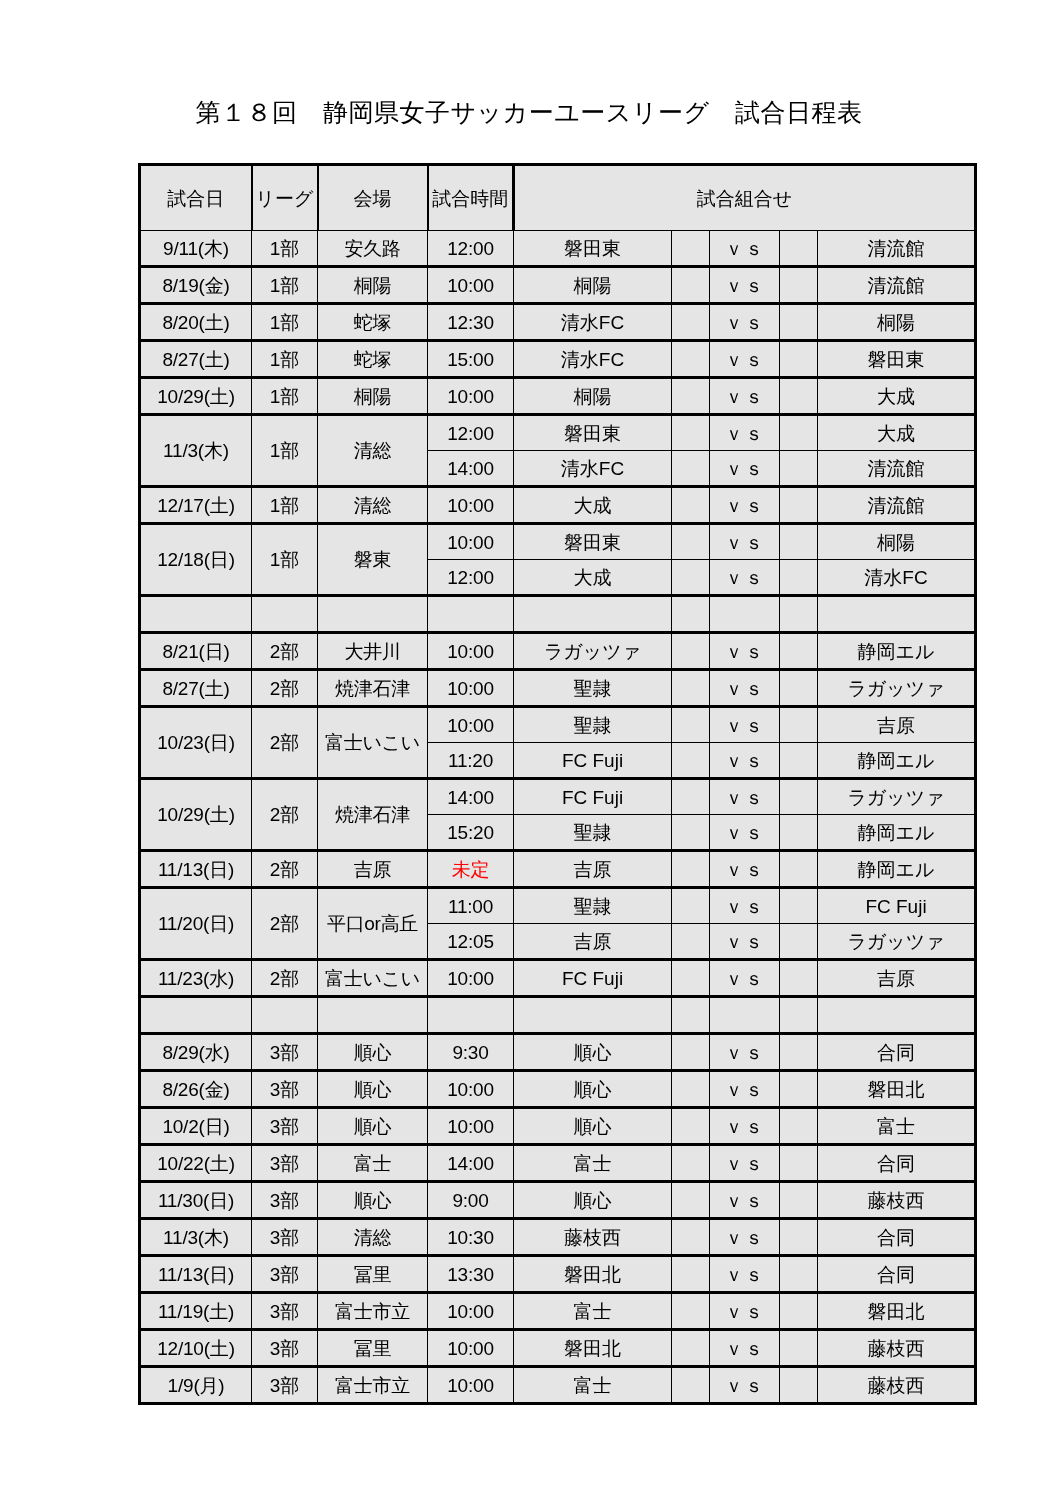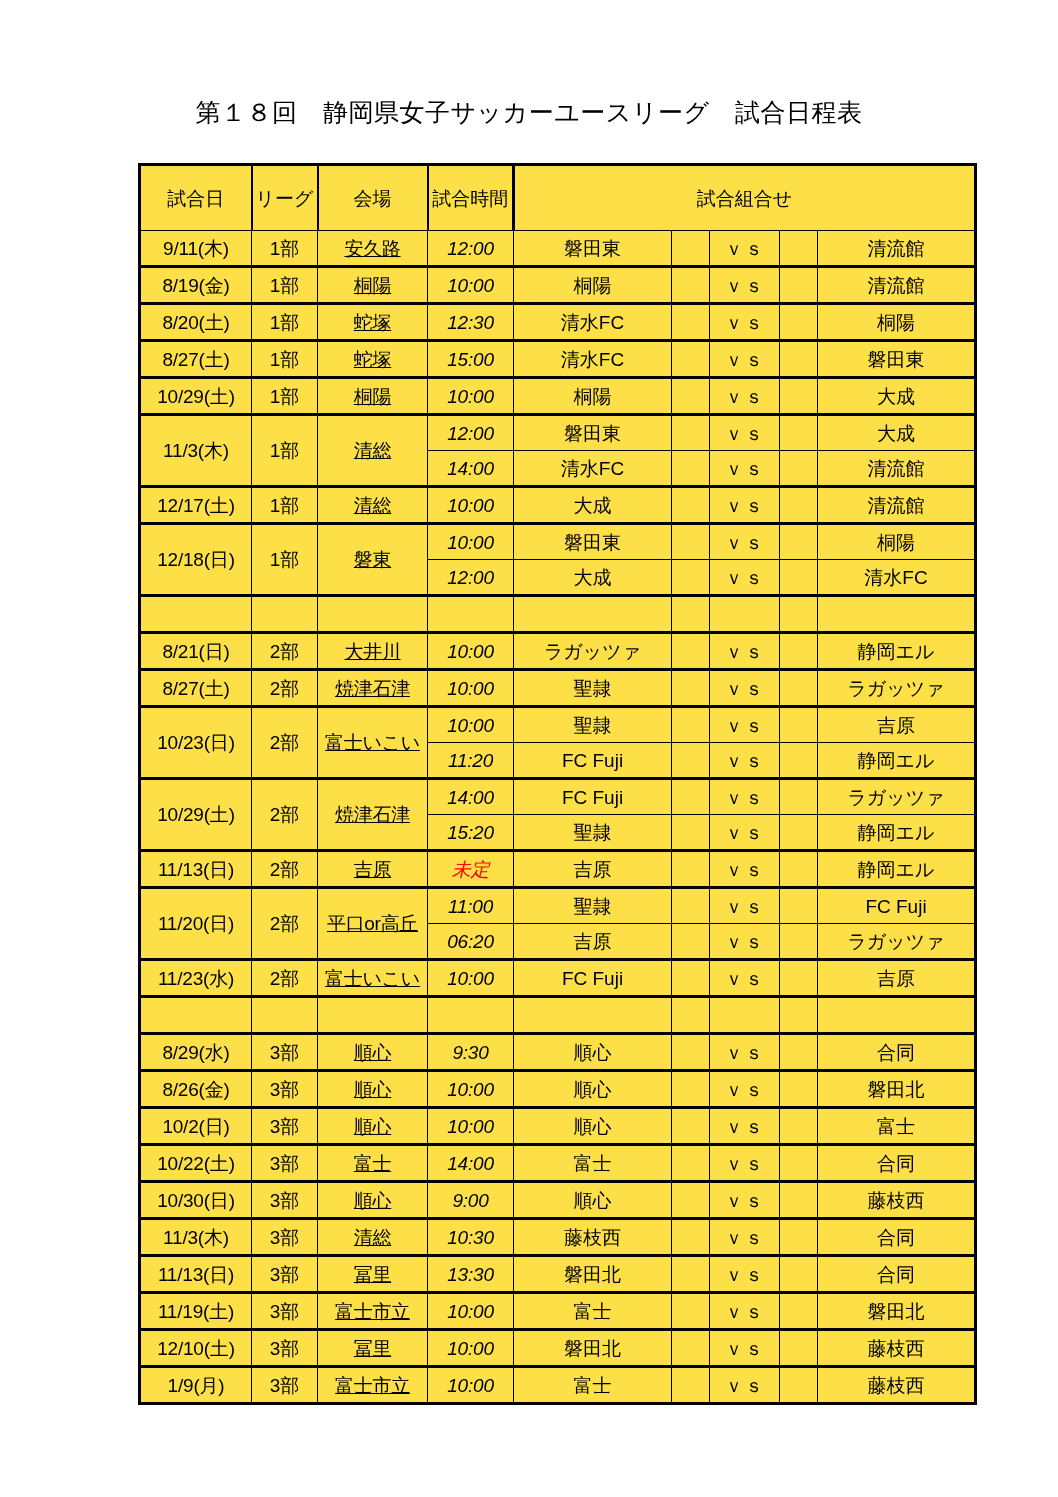--- a/index.html
+++ b/index.html
@@ -38,21 +38,21 @@
     font-weight: 400;
   }
 
   table.schedule {
     position: absolute;
     left: 138px;
     top: 163px;
     border-collapse: collapse;
     table-layout: fixed;
     width: 782px;
-    background: #fde047;
+    background: #e5e5e5;
   }
 
   table.schedule td,
   table.schedule th {
     border: 1px solid #000000;
     padding: 0;
     margin: 0;
     text-align: center;
     vertical-align: middle;
     font-weight: 400;
@@ -105,22 +105,22 @@
 
   
   tbody tr.sub-row > td {
     border-top: 1px solid #000000;
   }
 
   td.date, td.league, td.venue {
     font-size: 19px;
   }
   td.date { letter-spacing: -0.2px; }
-  td.venue { letter-spacing: -0.3px; text-decoration: underline; }
-  td.time  { font-size: 19px; letter-spacing: -0.2px; font-style: italic; }
+  td.venue { letter-spacing: -0.3px; }
+  td.time  { font-size: 19px; letter-spacing: -0.2px; }
   td.team  { font-size: 19px; }
 
   td.time.tbd {
     color: #ff0000;
   }
 
   td.vs {
     font-size: 17px;
     letter-spacing: 1px;
   }
@@ -364,21 +364,21 @@
           <td class="league" rowspan="2" style="border-bottom: 3px solid rgb(0, 0, 0);">2部</td>
           <td class="venue" rowspan="2" style="border-bottom: 3px solid rgb(0, 0, 0);">平口or高丘</td>
           <td class="time">11:00</td>
           <td class="team team1">聖隷</td>
           <td class="score"></td>
           <td class="vs">ｖｓ</td>
           <td class="score"></td>
           <td class="team team2">FC Fuji</td>
         </tr>
         <tr class="match-row sub-row group-end">
-          <td class="time">06:20</td>
+          <td class="time">12:05</td>
           <td class="team team1">吉原</td>
           <td class="score"></td>
           <td class="vs">ｖｓ</td>
           <td class="score"></td>
           <td class="team team2">ラガッツァ</td>
         </tr>
         <tr class="match-row group-end">
           <td class="date">11/23(水)</td>
           <td class="league">2部</td>
           <td class="venue">富士いこい</td>
@@ -438,21 +438,21 @@
           <td class="league">3部</td>
           <td class="venue">富士</td>
           <td class="time">14:00</td>
           <td class="team team1">富士</td>
           <td class="score"></td>
           <td class="vs">ｖｓ</td>
           <td class="score"></td>
           <td class="team team2">合同</td>
         </tr>
         <tr class="match-row group-end">
-          <td class="date">10/30(日)</td>
+          <td class="date">11/30(日)</td>
           <td class="league">3部</td>
           <td class="venue">順心</td>
           <td class="time">9:00</td>
           <td class="team team1">順心</td>
           <td class="score"></td>
           <td class="vs">ｖｓ</td>
           <td class="score"></td>
           <td class="team team2">藤枝西</td>
         </tr>
         <tr class="match-row group-end">

